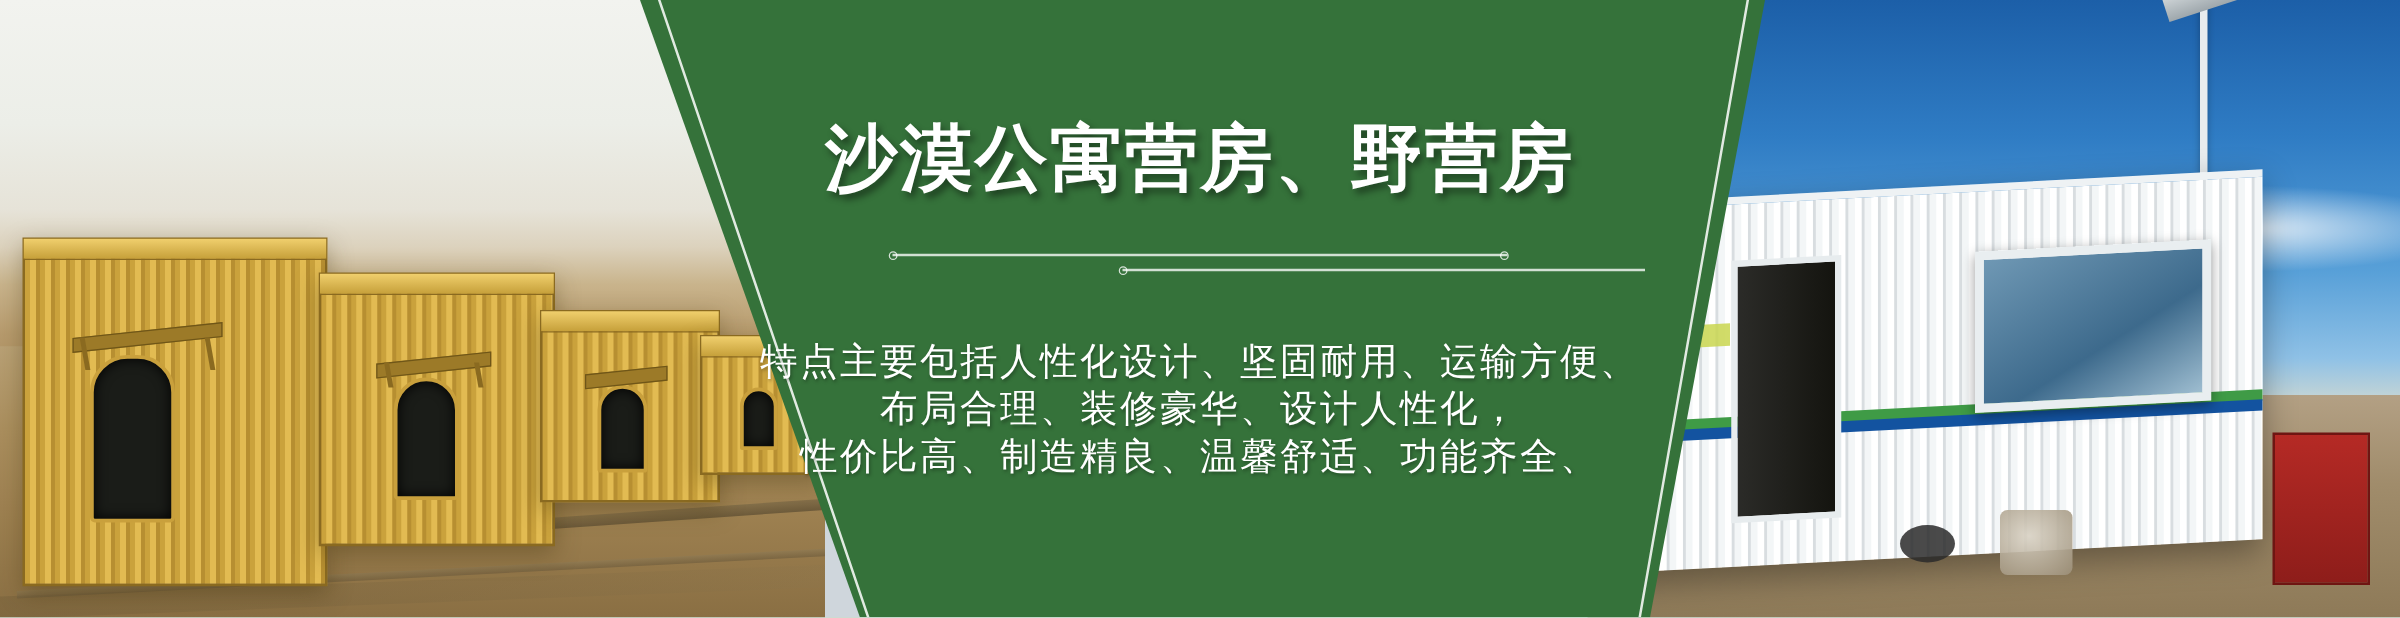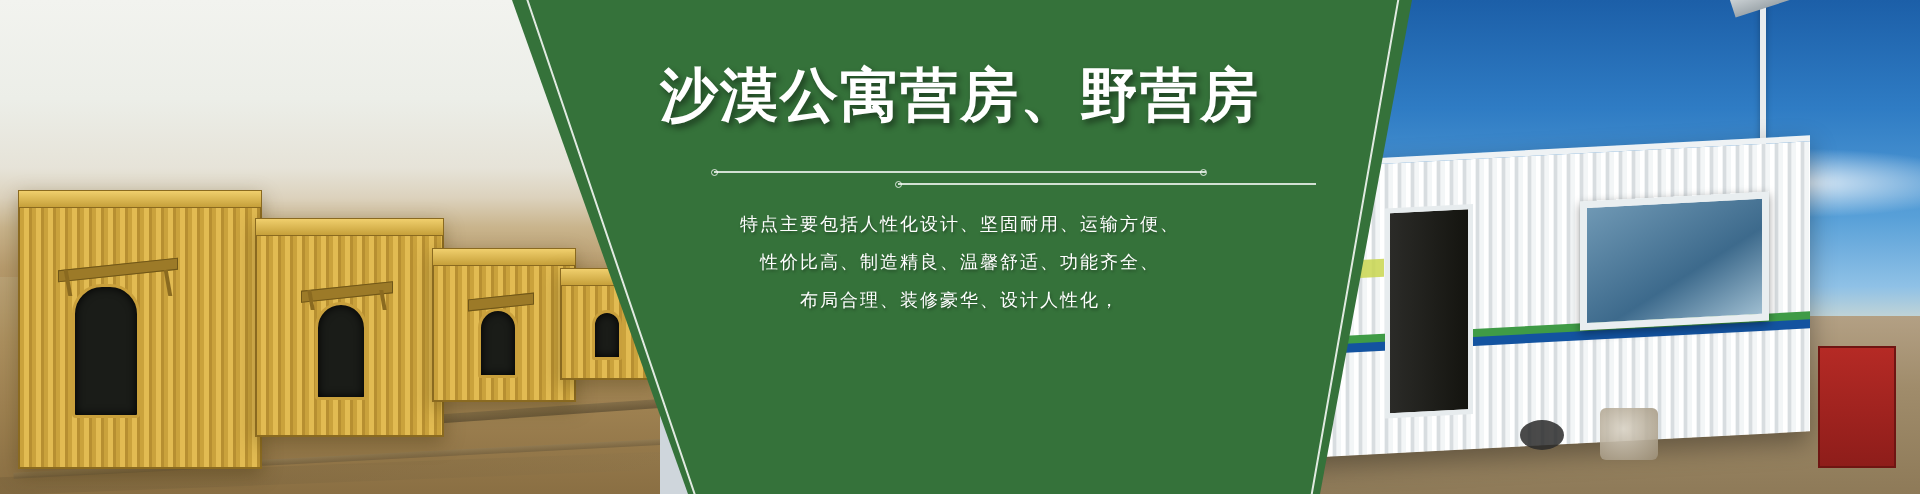--- a/index.html
+++ b/index.html
@@ -148,21 +148,21 @@
     -webkit-clip-path:polygon(512px 0, 1412px 0, 1320px 494px, 688px 494px);
     clip-path:polygon(512px 0, 1412px 0, 1320px 494px, 688px 494px);
     pointer-events:none;
   }
   .green-outline svg{display:block;}
 
   
   .content{
     position:absolute;left:560px;top:0;width:800px;height:494px;
     display:flex;flex-direction:column;align-items:center;justify-content:flex-start;
-    padding-top:62px;box-sizing:border-box;gap:12px;
+    padding-top:94px;box-sizing:border-box;gap:12px;
   }
   .banner-title{
     color:#ffffff;
     font-size:58px;
     font-weight:bold;
     letter-spacing:2px;
     line-height:1.15;
     text-shadow:3px 4px 6px rgba(0,0,0,.45);
     white-space:nowrap;
     margin:0;
@@ -177,22 +177,23 @@
   .div-line-bot{left:184px;top:16px;width:418px;}
   .div-dot{
     position:absolute;width:5px;height:5px;border:1px solid rgba(255,255,255,.8);
     border-radius:50%;background:transparent;
   }
   .dot-a{left:-3px;top:2px;}
   .dot-b{left:486px;top:2px;}
   .dot-c{left:181px;top:14px;}
 
   .subtitle{
+    margin-top:34px;
     color:#ffffff;
-    font-size:18px;
+    font-size:30px;
     line-height:38px;
     letter-spacing:2px;
     text-align:center;
     text-shadow:1px 2px 3px rgba(0,0,0,.35);
   }
   .subtitle div{white-space:nowrap;}
 </style>
 </head>
 <body>
 
@@ -262,19 +263,19 @@
     <div class="divider-wrap">
       <div class="div-line div-line-top"></div>
       <div class="div-line div-line-bot"></div>
       <div class="div-dot dot-a"></div>
       <div class="div-dot dot-b"></div>
       <div class="div-dot dot-c"></div>
     </div>
 
     <div class="subtitle">
       <div>特点主要包括人性化设计、坚固耐用、运输方便、</div>
+      <div>布局合理、装修豪华、设计人性化，</div>
       <div>性价比高、制造精良、温馨舒适、功能齐全、</div>
-      <div>布局合理、装修豪华、设计人性化，</div>
     </div>
 
   </div>
 
 </div>
 
 </body></html>

